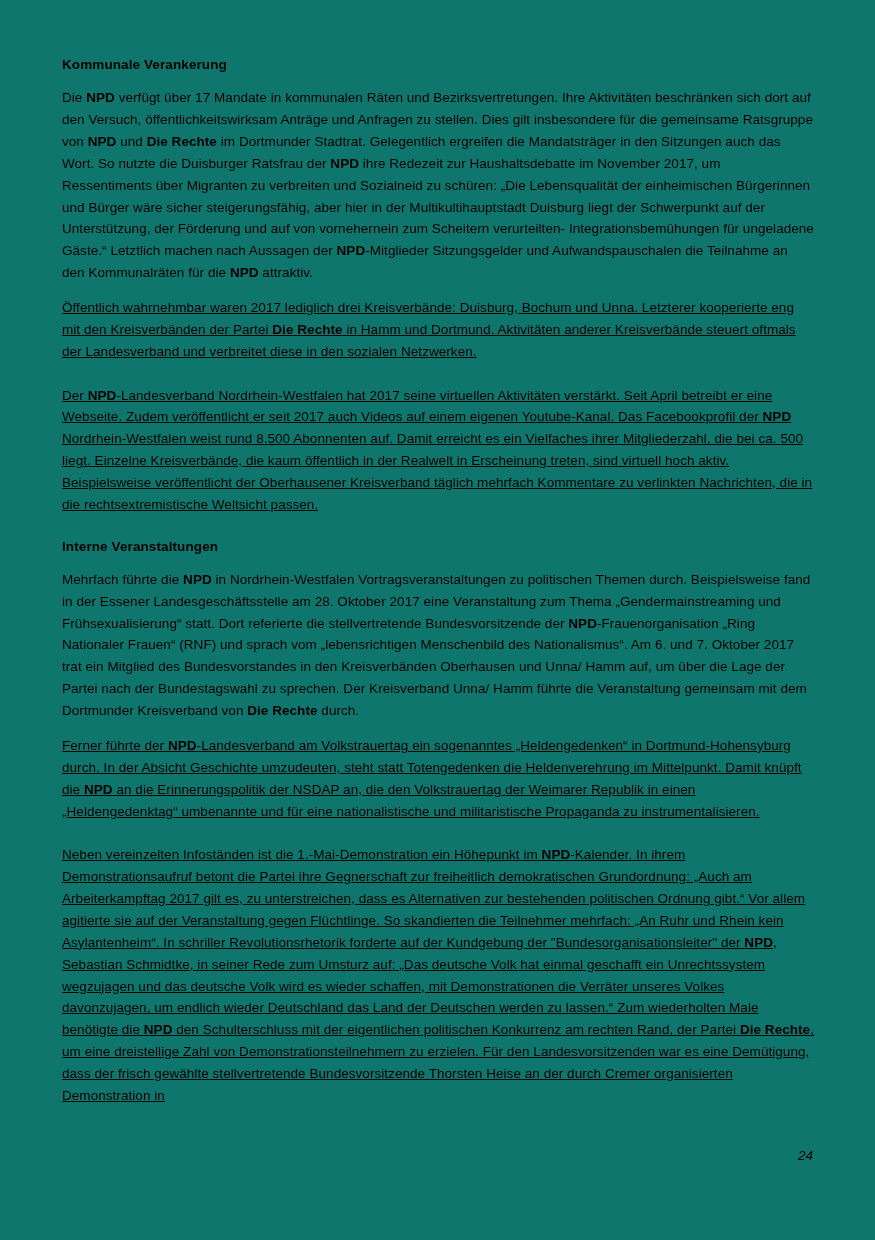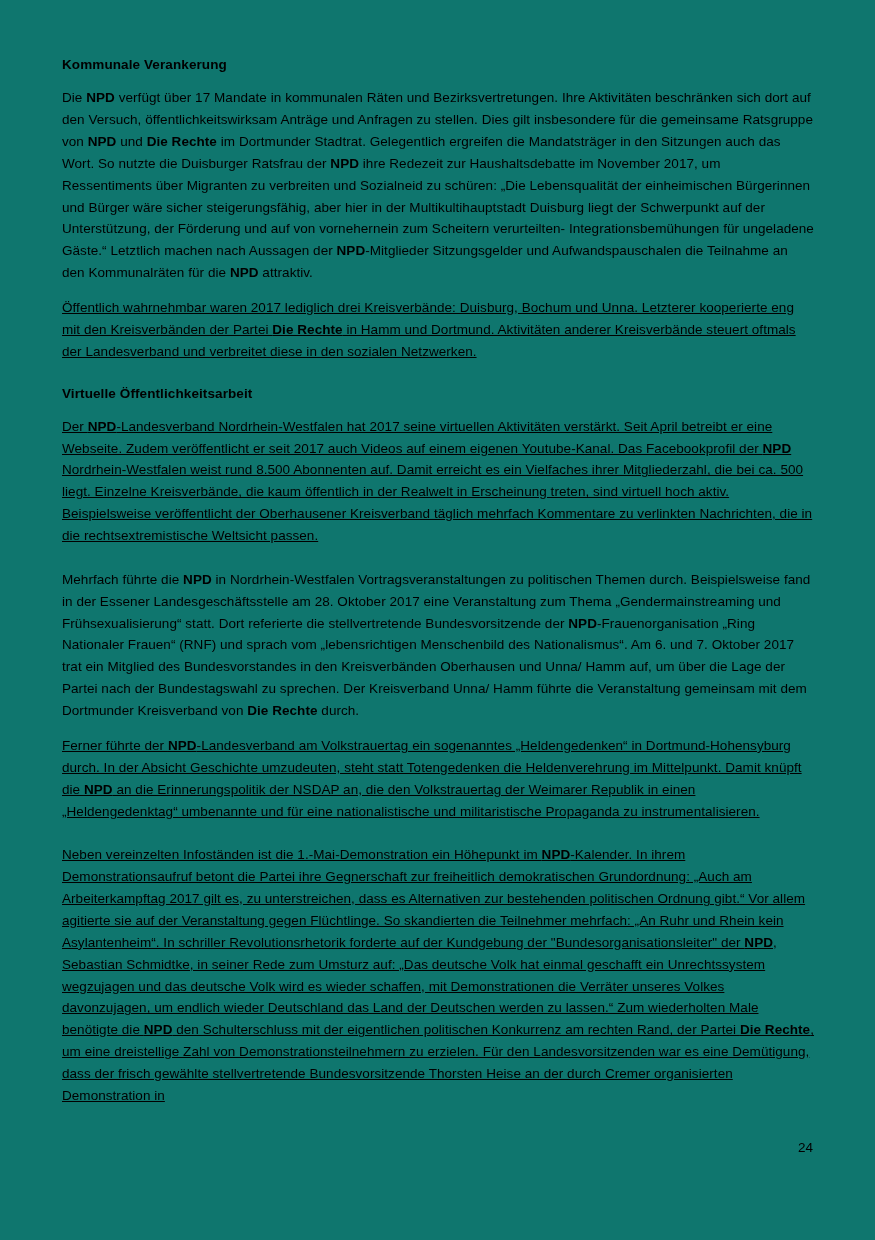--- a/index.html
+++ b/index.html
@@ -42,46 +42,47 @@
   p.para:last-child {
     margin-bottom: 0;
     text-decoration: underline;
   }
   b {
     font-weight: bold;
   }
   .page-number {
     position: absolute;
     right: 62px;
-    bottom: 86px;
+    bottom: 78px;
     font-size: 13.5px;
     line-height: 1;
+    font-style: italic;
   }
   .sec {
     margin-bottom: 20px;
   }
 </style>
 </head>
 <body>
 
 <div class="page">
   <div class="content">
 
     <div class="sec">
       <h2 class="section-heading">Kommunale Verankerung</h2>
       <p class="para">Die <b>NPD</b> verfügt über 17 Mandate in kommunalen Räten und Bezirksvertretungen. Ihre Aktivitäten beschränken sich dort auf den Versuch, öffentlichkeitswirksam Anträge und Anfragen zu stellen. Dies gilt insbesondere für die gemeinsame Ratsgruppe von <b>NPD</b> und <b>Die Rechte</b> im Dortmunder Stadtrat. Gelegentlich ergreifen die Mandatsträger in den Sitzungen auch das Wort. So nutzte die Duisburger Ratsfrau der <b>NPD</b> ihre Redezeit zur Haushaltsdebatte im November 2017, um Ressentiments über Migranten zu verbreiten und Sozialneid zu schüren: „Die Lebensqualität der einheimischen Bürgerinnen und Bürger wäre sicher steigerungsfähig, aber hier in der Multikultihauptstadt Duisburg liegt der Schwerpunkt auf der Unterstützung, der Förderung und auf von vornehernein zum Scheitern verurteilten- Integrationsbemühungen für ungeladene Gäste.“ Letztlich machen nach Aussagen der <b>NPD</b>-Mitglieder Sitzungsgelder und Aufwandspauschalen die Teilnahme an den Kommunalräten für die <b>NPD</b> attraktiv.</p>
       <p class="para">Öffentlich wahrnehmbar waren 2017 lediglich drei Kreisverbände: Duisburg, Bochum und Unna. Letzterer kooperierte eng mit den Kreisverbänden der Partei <b>Die Rechte</b> in Hamm und Dortmund. Aktivitäten anderer Kreisverbände steuert oftmals der Landesverband und verbreitet diese in den sozialen Netzwerken.</p>
     </div>
 
     <div class="sec block-gap">
-      <h2 class="section-heading">Virtuelle Öffentlichkeitsarbeit</h2>
       <p class="para">Der <b>NPD</b>-Landesverband Nordrhein-Westfalen hat 2017 seine virtuellen Aktivitäten verstärkt. Seit April betreibt er eine Webseite. Zudem veröffentlicht er seit 2017 auch Videos auf einem eigenen Youtube-Kanal. Das Facebookprofil der <b>NPD</b> Nordrhein-Westfalen weist rund 8.500 Abonnenten auf. Damit erreicht es ein Vielfaches ihrer Mitgliederzahl, die bei ca. 500 liegt. Einzelne Kreisverbände, die kaum öffentlich in der Realwelt in Erscheinung treten, sind virtuell hoch aktiv. Beispielsweise veröffentlicht der Oberhausener Kreisverband täglich mehrfach Kommentare zu verlinkten Nachrichten, die in die rechtsextremistische Weltsicht passen.</p>
     </div>
 
     <div class="sec block-gap">
+      <h2 class="section-heading">Interne Veranstaltungen</h2>
       <p class="para">Mehrfach führte die <b>NPD</b> in Nordrhein-Westfalen Vortragsveranstaltungen zu politischen Themen durch. Beispielsweise fand in der Essener Landesgeschäftsstelle am 28. Oktober 2017 eine Veranstaltung zum Thema „Gendermainstreaming und Frühsexualisierung“ statt. Dort referierte die stellvertretende Bundesvorsitzende der <b>NPD</b>-Frauenorganisation „Ring Nationaler Frauen“ (RNF) und sprach vom „lebensrichtigen Menschenbild des Nationalismus“. Am 6. und 7. Oktober 2017 trat ein Mitglied des Bundesvorstandes in den Kreisverbänden Oberhausen und Unna/ Hamm auf, um über die Lage der Partei nach der Bundestagswahl zu sprechen. Der Kreisverband Unna/ Hamm führte die Veranstaltung gemeinsam mit dem Dortmunder Kreisverband von <b>Die Rechte</b> durch.</p>
       <p class="para">Ferner führte der <b>NPD</b>-Landesverband am Volkstrauertag ein sogenanntes „Heldengedenken“ in Dortmund-Hohensyburg durch. In der Absicht Geschichte umzudeuten, steht statt Totengedenken die Heldenverehrung im Mittelpunkt. Damit knüpft die <b>NPD</b> an die Erinnerungspolitik der NSDAP an, die den Volkstrauertag der Weimarer Republik in einen „Heldengedenktag“ umbenannte und für eine nationalistische und militaristische Propaganda zu instrumentalisieren.</p>
     </div>
 
     <div class="sec block-gap">
       <p class="para">Neben vereinzelten Infoständen ist die 1.-Mai-Demonstration ein Höhepunkt im <b>NPD</b>-Kalender. In ihrem Demonstrationsaufruf betont die Partei ihre Gegnerschaft zur freiheitlich demokratischen Grundordnung: „Auch am Arbeiterkampftag 2017 gilt es, zu unterstreichen, dass es Alternativen zur bestehenden politischen Ordnung gibt.“ Vor allem agitierte sie auf der Veranstaltung gegen Flüchtlinge. So skandierten die Teilnehmer mehrfach: „An Ruhr und Rhein kein Asylantenheim“. In schriller Revolutionsrhetorik forderte auf der Kundgebung der "Bundesorganisationsleiter" der <b>NPD</b>, Sebastian Schmidtke, in seiner Rede zum Umsturz auf: „Das deutsche Volk hat einmal geschafft ein Unrechtssystem wegzujagen und das deutsche Volk wird es wieder schaffen, mit Demonstrationen die Verräter unseres Volkes davonzujagen, um endlich wieder Deutschland das Land der Deutschen werden zu lassen.“ Zum wiederholten Male benötigte die <b>NPD</b> den Schulterschluss mit der eigentlichen politischen Konkurrenz am rechten Rand, der Partei <b>Die Rechte</b>, um eine dreistellige Zahl von Demonstrationsteilnehmern zu erzielen. Für den Landesvorsitzenden war es eine Demütigung, dass der frisch gewählte stellvertretende Bundesvorsitzende Thorsten Heise an der durch Cremer organisierten Demonstration in</p>
     </div>
 
   </div>
 

